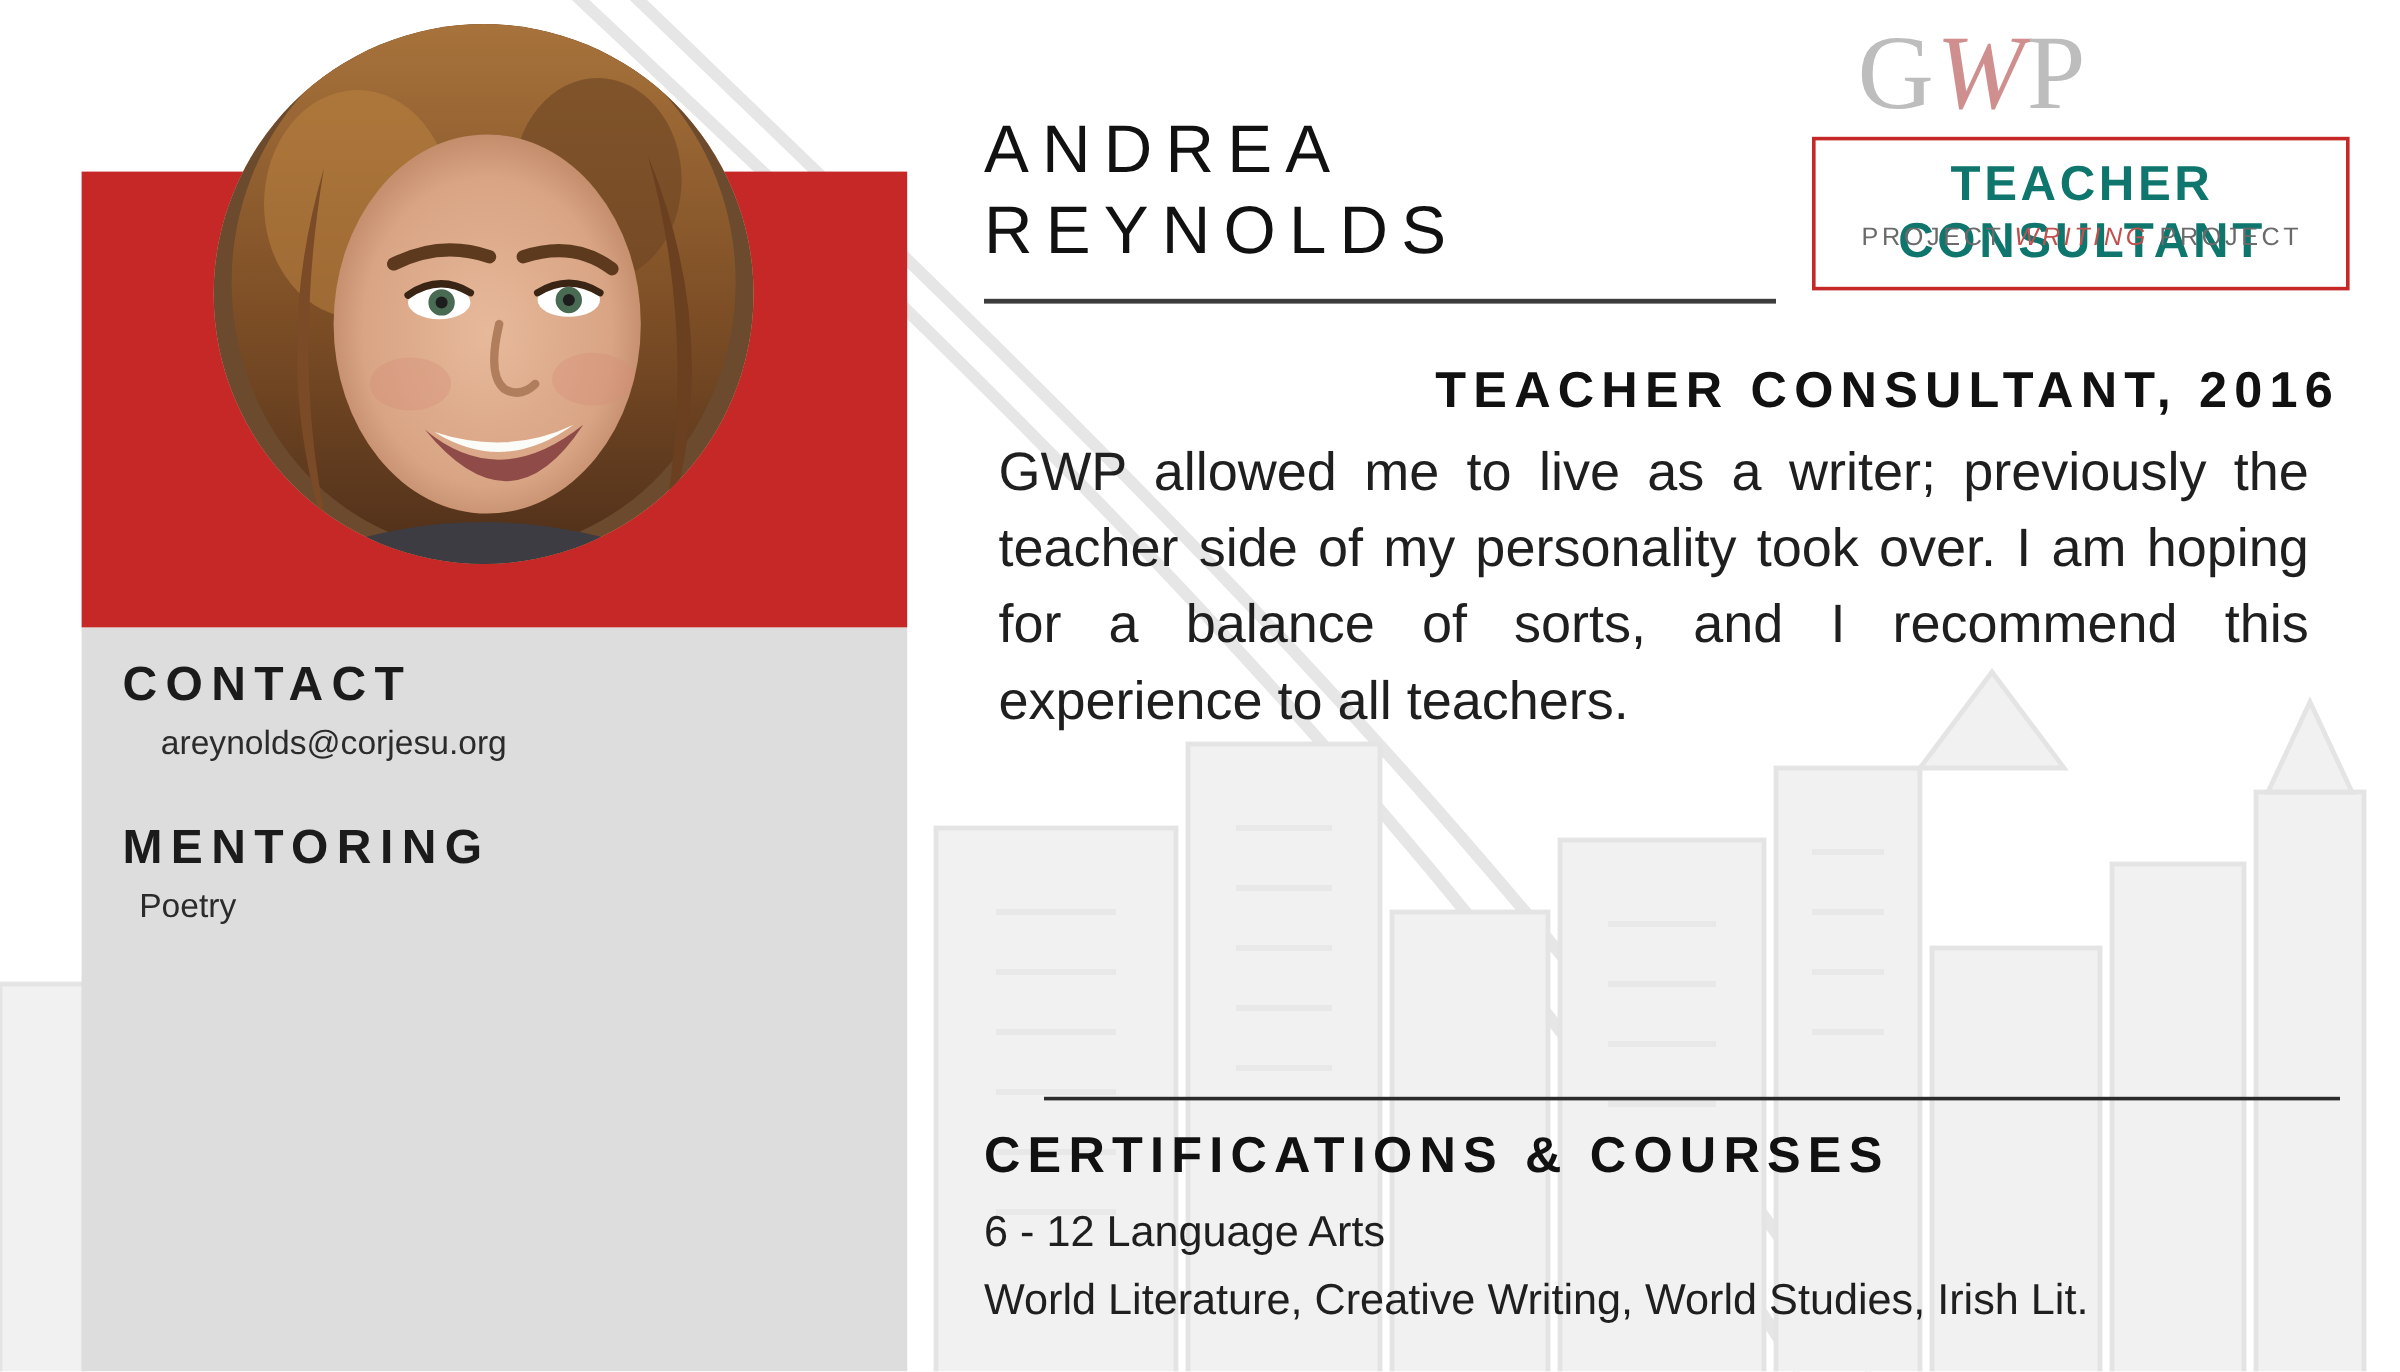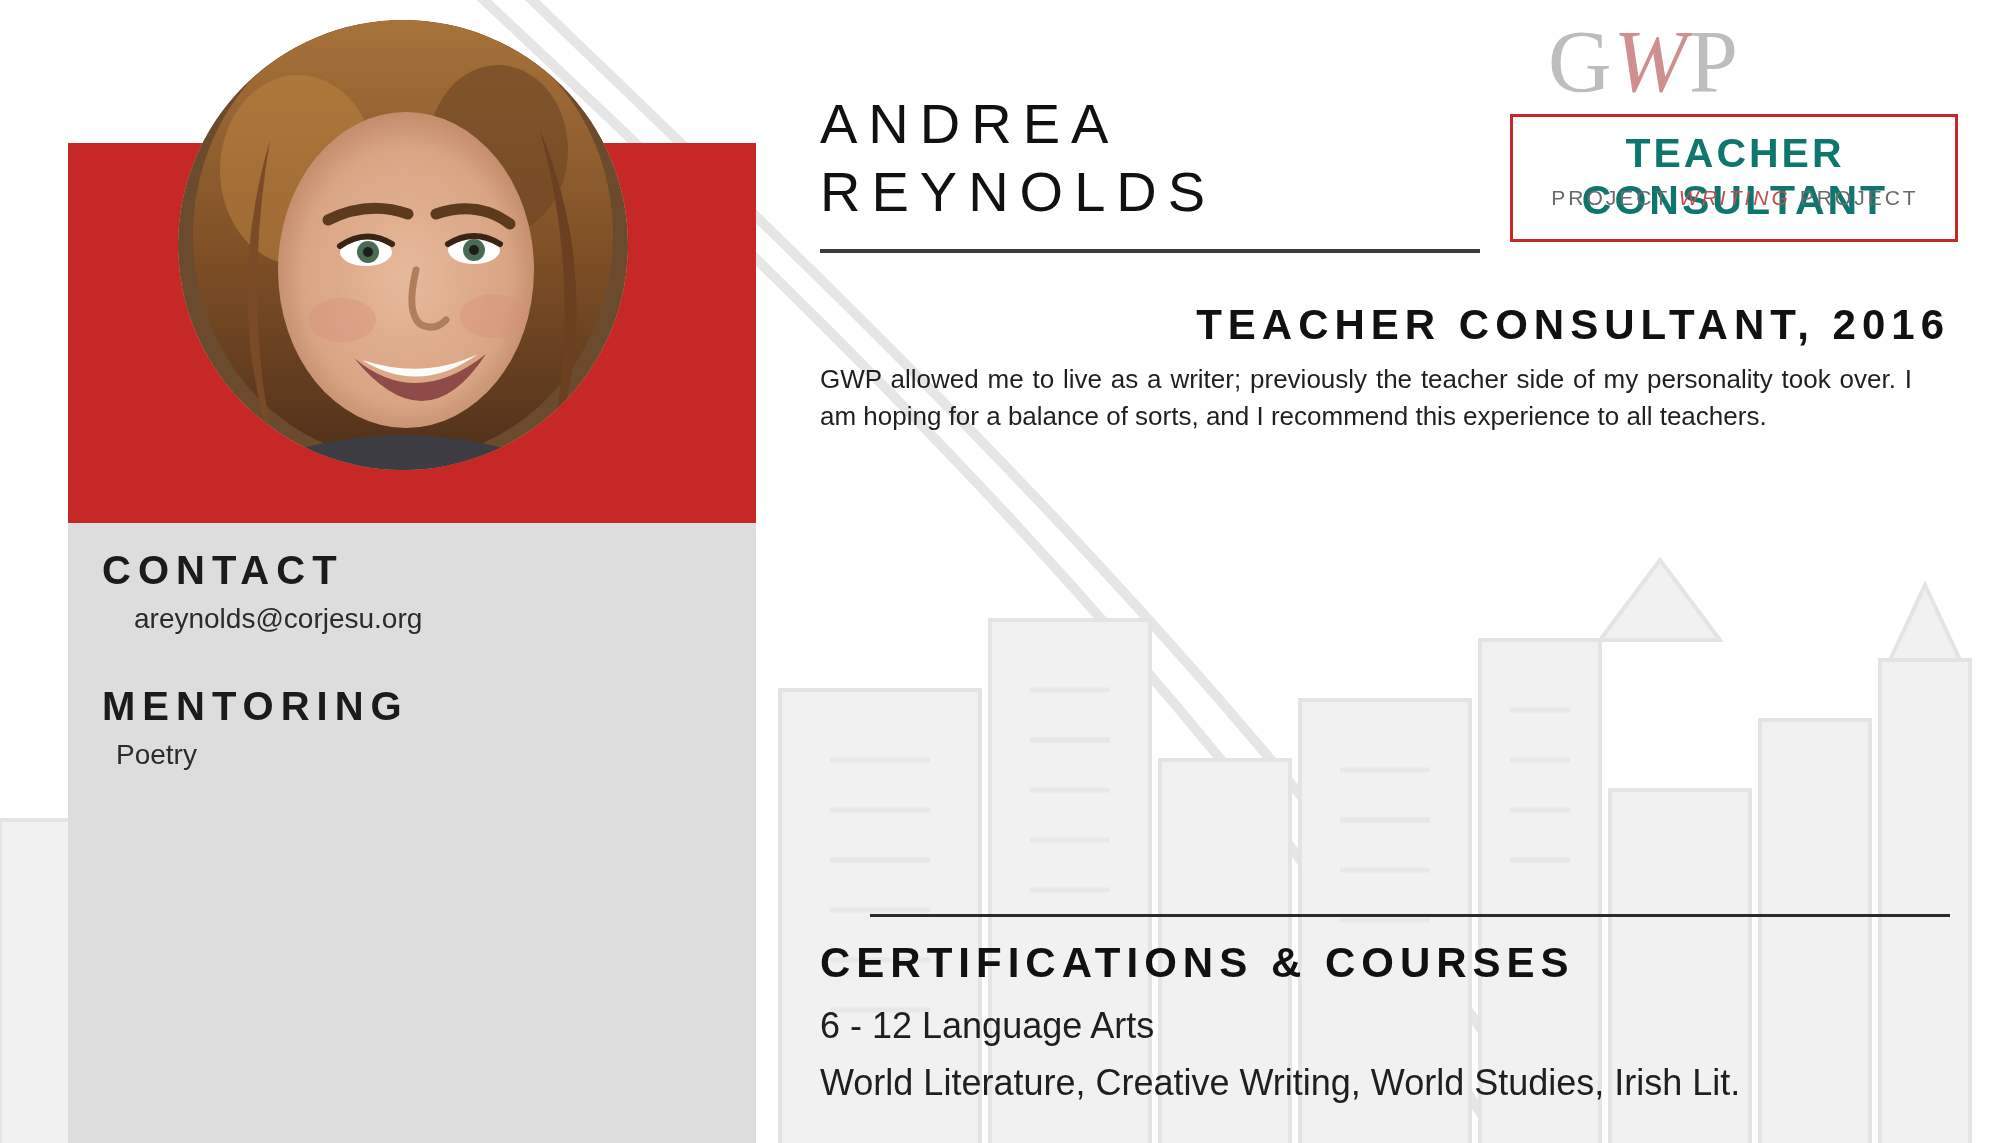--- a/index.html
+++ b/index.html
@@ -110,26 +110,26 @@
   }
   .role {
     font-size: 42px;
     font-weight: bold;
     letter-spacing: 6px;
     color: #111111;
     margin: 48px 0 12px 0;
     text-align: right;
   }
   .quote {
-    font-size: 26px;
+    font-size: 45px;
     line-height: 1.42;
     color: #1f1f1f;
     text-align: justify;
     width: 1092px;
-    margin: 0;
+    margin: 12px;
   }
 
   .certs-wrap {
     position: absolute;
     left: 0;
     bottom: 26px;
     width: 1130px;
   }
   .rule-bottom {
     width: 1080px;

